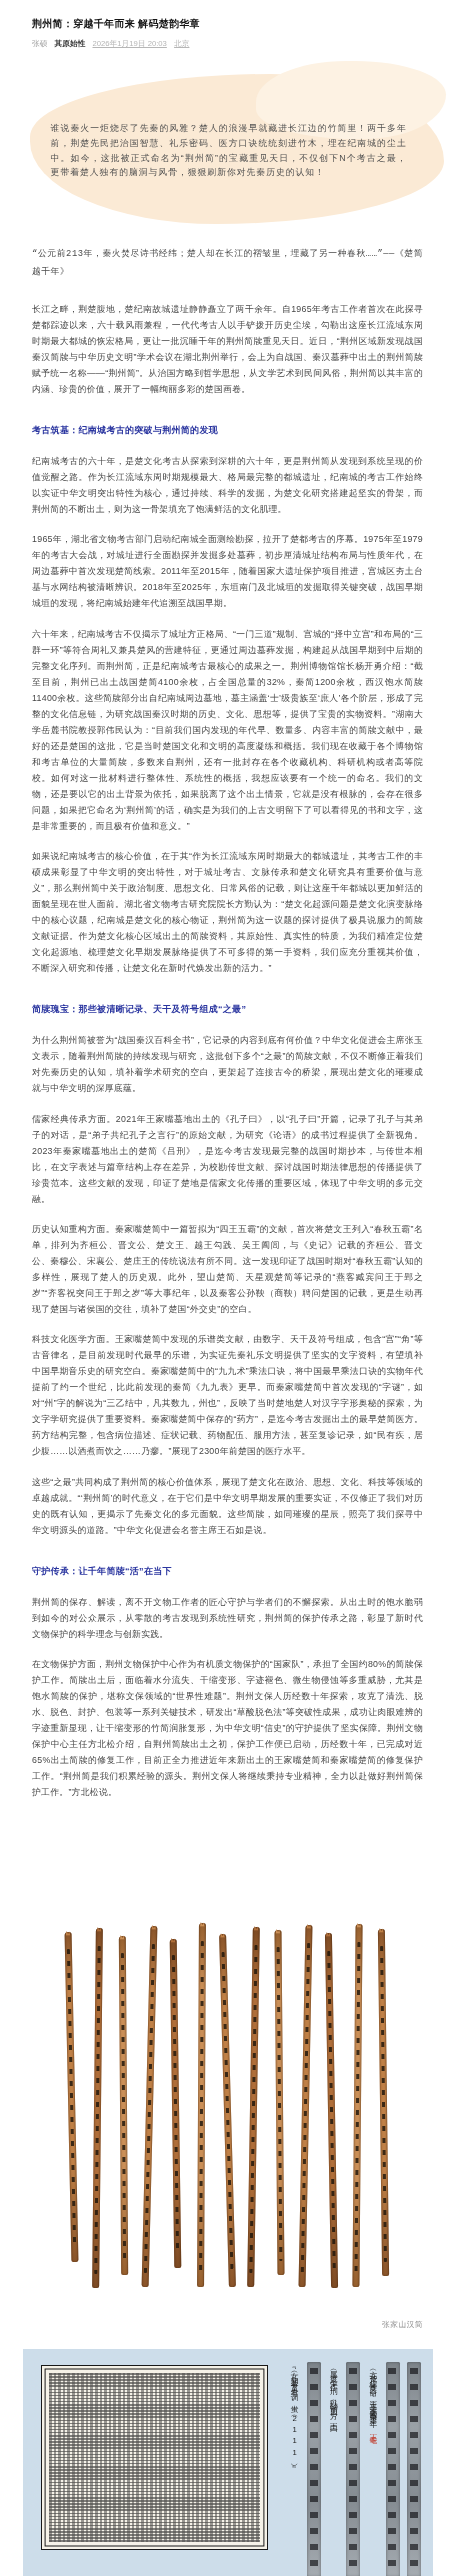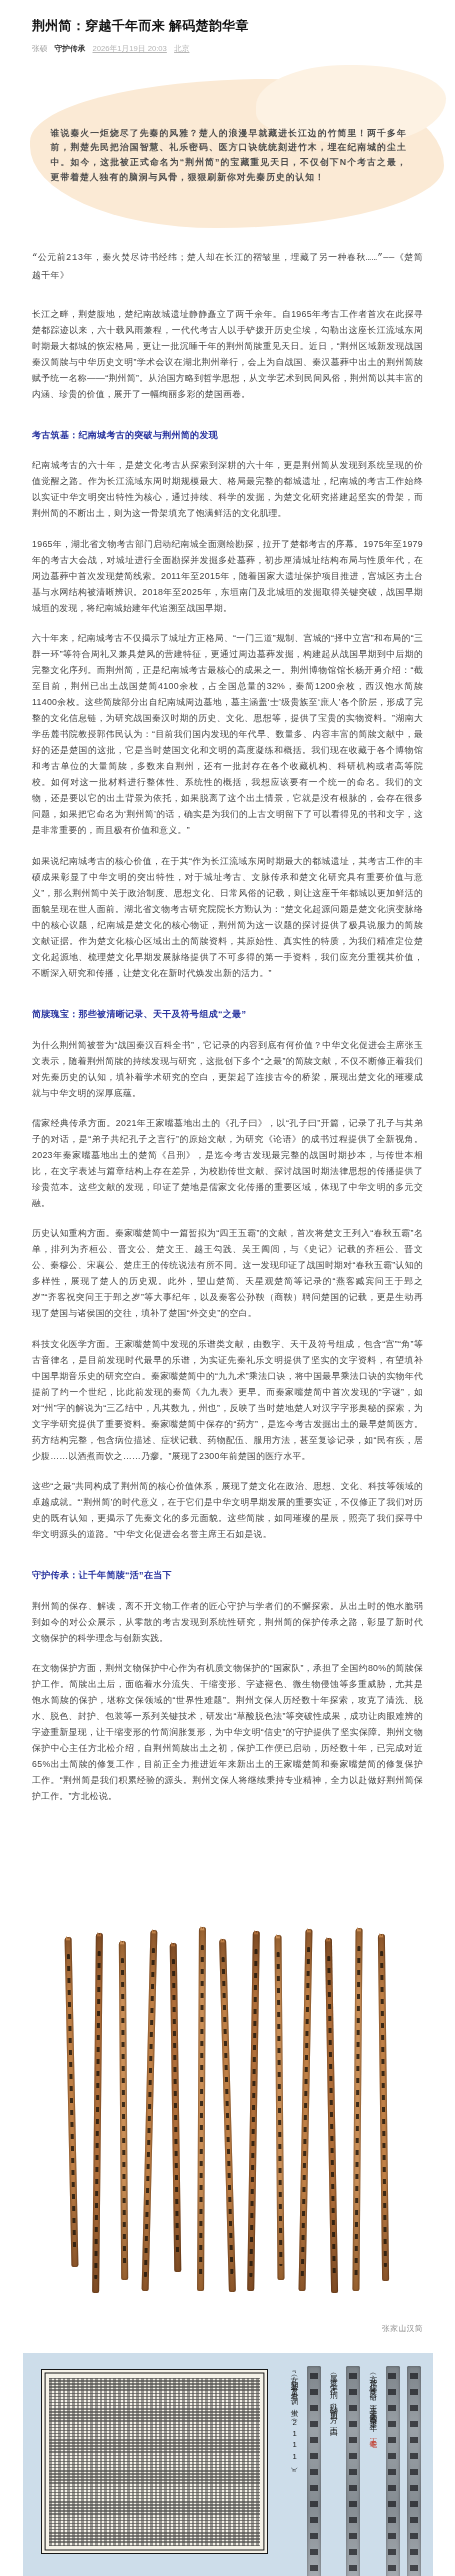--- a/index.html
+++ b/index.html
@@ -1,26 +1,26 @@
 <!DOCTYPE html>
 <html style="font-size:8.2px"><head>
 <meta charset="utf-8">
 <style>
   html,body{margin:0;padding:0;background:#ffffff;}
   body{width:455px;font-family:"Liberation Sans",sans-serif;-webkit-font-smoothing:antialiased;}
   .page{position:relative;width:455px;padding:16.5px 0 6.2px;box-sizing:border-box;}
 
-  .title{margin:0 32px 0;font-size:13px;line-height:1.45;font-weight:bold;color:#151515;letter-spacing:0.3px;}
+  .title{margin:0 32px 0;font-size:10px;line-height:1.45;font-weight:bold;color:#151515;letter-spacing:0.3px;}
 
   .byline{display:flex;align-items:center;gap:7.2px;margin:8.2px 32px 0;font-size:7.7px;white-space:nowrap;}
   .byline .author{color:#9e9e9e;}
   .byline .account{color:#3a3a3a;font-weight:600;cursor:pointer;}
   .byline .dt,.byline .loc{color:#b6b6b6;text-decoration:underline;}
 
-  .intro-wrap{position:relative;margin:25px 11.3px 0 30px;padding:47px 37px 44px 20.6px;font-weight:bold;}
+  .intro-wrap{position:relative;margin:25px 11.3px 0 30px;padding:47px 37px 44px 20.6px;}
   .intro-wrap::before{content:"";position:absolute;inset:0;background:#fbead5;
     border-radius:58% 42% 55% 45% / 42% 58% 42% 55%;}
   .intro-wrap::after{content:"";position:absolute;right:-2.1px;top:-13.4px;width:46%;height:52%;
     background:#fdf2e3;border-radius:50% 50% 45% 55% / 55% 45% 60% 40%;}
   .intro-text{position:relative;z-index:1;margin:0;font-size:8.8px;line-height:14.7px;
     color:#4f4f4f;letter-spacing:1px;text-align:justify;}
 
   .quote{margin:20.6px 32px 0;font-size:8.8px;line-height:18px;color:#4a4a4a;letter-spacing:0.5px;text-align:justify;font-family:Liberation Mono, monospace;}
 
   .body-p{margin:14.4px 32px 0;font-size:8.8px;line-height:16px;color:#464646;letter-spacing:0.3px;text-align:justify;}
@@ -62,21 +62,21 @@
 </style>
 </head>
 <body>
 
 <div class="page">
 
   <h1 class="title">荆州简：穿越千年而来 解码楚韵华章</h1>
 
   <div class="byline">
     <span class="author">张硕</span>
-    <span class="account">守护传承</span>
+    <span class="account">其原始性</span>
     <span class="dt">2026年1月19日 20:03</span>
     <span class="loc">北京</span>
   </div>
 
   <div class="intro-wrap">
     <p class="intro-text">谁说秦火一炬烧尽了先秦的风雅？楚人的浪漫早就藏进长江边的竹简里！两千多年前，荆楚先民把治国智慧、礼乐密码、医方口诀统统刻进竹木，埋在纪南城的尘土中。如今，这批被正式命名为“荆州简”的宝藏重见天日，不仅创下N个考古之最，更带着楚人独有的脑洞与风骨，狠狠刷新你对先秦历史的认知！</p>
   </div>
 
   <p class="quote">“公元前213年，秦火焚尽诗书经纬；楚人却在长江的褶皱里，埋藏了另一种春秋……”——《楚简越千年》</p>
 

